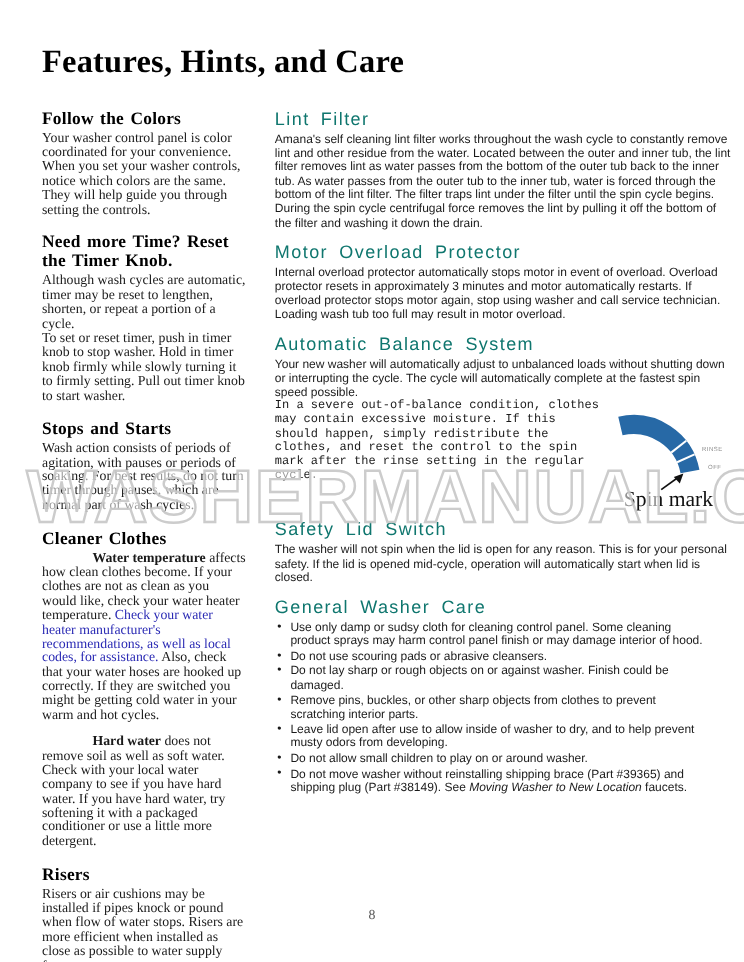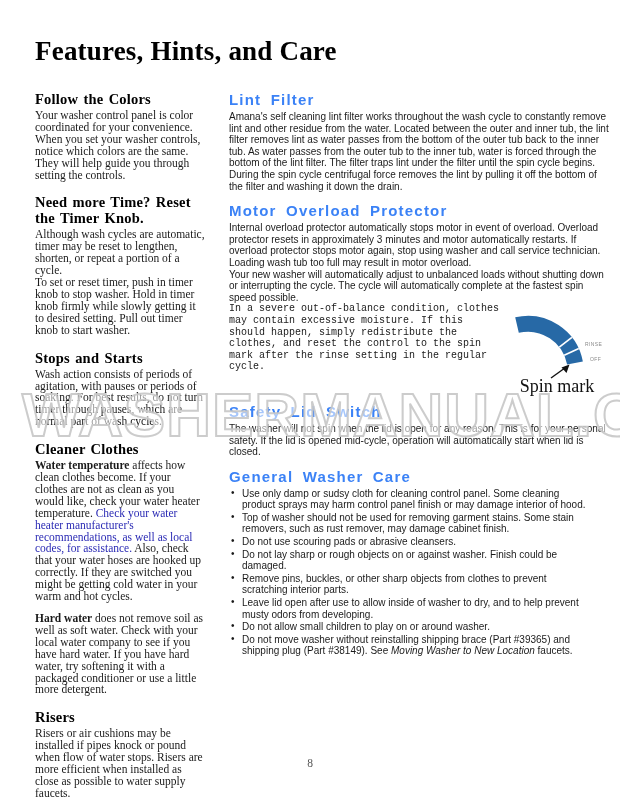--- a/index.html
+++ b/index.html
@@ -33,28 +33,28 @@
     line-height:16px; color:#000;
   }
   .col-left section:first-child h2 { margin-top:0; }
   .col-left p { margin:0; }
   .col-left p.gap { margin-top:10px; }
 
   
   .col-right { flex:1; font-family:"Liberation Sans", sans-serif; font-size:10px; line-height:11.6px; color:#1a1a1a; }
   .col-right h2 {
     margin:10px 0 3px 0;
-    font-weight:700; font-size:15px;
+    font-weight:400; font-size:15px;
     letter-spacing:1.2px; word-spacing:4px;
-    line-height:17px; color:#3b82f6;
+    line-height:17px; color:#0f766e;
   }
   .col-right section:first-child h2 { margin-top:0; }
   .col-right p { margin:0; }
 
-  .lead { font-weight:700; }
+  .lead { font-weight:700;margin-left:42px; }
   .blue { color:#2a2ab4; }
   .ital { font-style:italic; }
 
   .balance-row { display:flex; }
   .balance-text { width:276px; flex:none;font-family:Liberation Mono, monospace; }
   .spin-figure { flex:1; text-align:center; padding-top:12px; }
   .spin-figure svg { display:block; margin:0 auto; }
   .caption { font-family:"Liberation Serif", serif; font-size:18px; color:#111; margin-top:0; }
 
   ul.bullets { margin:1px 16px 0 0; padding:0; list-style:none; }
@@ -94,21 +94,21 @@
     <div class="col-left">
 
       <section>
         <h2>Follow the Colors</h2>
         <p>Your washer control panel is color coordinated for your convenience. When you set your washer controls, notice which colors are the same. They will help guide you through setting the controls.</p>
       </section>
 
       <section>
         <h2>Need more Time?  Reset the Timer Knob.</h2>
         <p>Although wash cycles are automatic, timer may be reset to lengthen, shorten, or repeat a portion of a cycle.</p>
-        <p>To set or reset timer, push in timer knob to stop washer. Hold in timer knob firmly while slowly getting it to desired setting. Pull out timer knob to start washer.</p>
+        <p>To set or reset timer, push in timer knob to stop washer. Hold in timer knob firmly while slowly turning it to firmly setting. Pull out timer knob to start washer.</p>
       </section>
 
       <section>
         <h2>Stops and Starts</h2>
         <p>Wash action consists of periods of agitation, with pauses or periods of soaking. For best results, do not turn timer through pauses, which are normal part of wash cycles.</p>
       </section>
 
       <section>
         <h2>Cleaner Clothes</h2>
         <p><span class="lead">Water temperature</span><span> affects how clean clothes become. If your clothes are not as clean as you would like, check your water heater temperature. </span><span class="blue">Check your water heater manufacturer's recommendations, as well as local codes, for assistance.</span><span>  Also, check that your water hoses are hooked up correctly. If they are switched you might be getting cold water in your warm and hot cycles.</span></p>
@@ -128,20 +128,21 @@
         <h2>Lint Filter</h2>
         <p>Amana's self cleaning lint filter works throughout the wash cycle to constantly remove lint and other residue from the water. Located between the outer and inner tub, the lint filter removes lint as water passes from the bottom of the outer tub back to the inner tub. As water passes from the outer tub to the inner tub, water is forced through the bottom of the lint filter. The filter traps lint under the filter until the spin cycle begins. During the spin cycle centrifugal force removes the lint by pulling it off the bottom of the filter and washing it down the drain.</p>
       </section>
 
       <section>
         <h2>Motor Overload Protector</h2>
         <p>Internal overload protector automatically stops motor in event of overload. Overload protector resets in approximately 3 minutes and motor automatically restarts. If overload protector stops motor again, stop using washer and call service technician. Loading wash tub too full may result in motor overload.</p>
       </section>
 
       <section>
+        <h2>Automatic Balance System</h2>
         <p>Your new washer will automatically adjust to unbalanced loads without shutting down or interrupting the cycle. The cycle will automatically complete at the fastest spin speed possible.</p>
         <div class="balance-row">
           <p class="balance-text">In a severe out-of-balance condition, clothes may contain excessive moisture. If this should happen, simply redistribute the clothes, and reset the control to the spin mark after the rinse setting in the regular cycle.</p>
           <div class="spin-figure">
             <svg width="104" height="66" viewBox="0 0 104 66">
               <path d="M 12 10 A 48 48 0 0 1 70 48" fill="none" stroke="#2769a6" stroke-width="16"></path>
               <line x1="54.3" y1="32.2" x2="66.9" y2="22.3" stroke="#ffffff" stroke-width="1.7"></line>
               <line x1="59.2" y1="40.2" x2="73.8" y2="33.6" stroke="#ffffff" stroke-width="1.7"></line>
               <text x="80" y="31" font-family="Liberation Sans, sans-serif" font-size="5" letter-spacing="0.4" fill="#8a8a8a">RINSE</text>
               <text x="85" y="46" font-family="Liberation Sans, sans-serif" font-size="5" letter-spacing="0.4" fill="#8a8a8a">OFF</text>
@@ -155,21 +156,20 @@
 
       <section>
         <h2>Safety Lid Switch</h2>
         <p>The washer will not spin when the lid is open for any reason. This is for your personal safety. If the lid is opened mid-cycle, operation will automatically start when lid is closed.</p>
       </section>
 
       <section>
         <h2>General Washer Care</h2>
         <ul class="bullets">
           <li>Use only damp or sudsy cloth for cleaning control panel. Some cleaning product sprays may harm control panel finish or may damage interior of hood.</li>
-          <li>Top of washer should not be used for removing garment stains. Some stain removers, such as rust remover, may damage cabinet finish.</li>
           <li>Do not use scouring pads or abrasive cleansers.</li>
           <li>Do not lay sharp or rough objects on or against washer. Finish could be damaged.</li>
           <li>Remove pins, buckles, or other sharp objects from clothes to prevent scratching interior parts.</li>
           <li>Leave lid open after use to allow inside of washer to dry, and to help prevent musty odors from developing.</li>
           <li>Do not allow small children to play on or around washer.</li>
           <li><span>Do not move washer without reinstalling shipping brace (Part #39365) and shipping plug (Part #38149). See </span><span class="ital">Moving Washer to New Location</span><span> faucets.</span></li>
         </ul>
       </section>
 
     </div>

